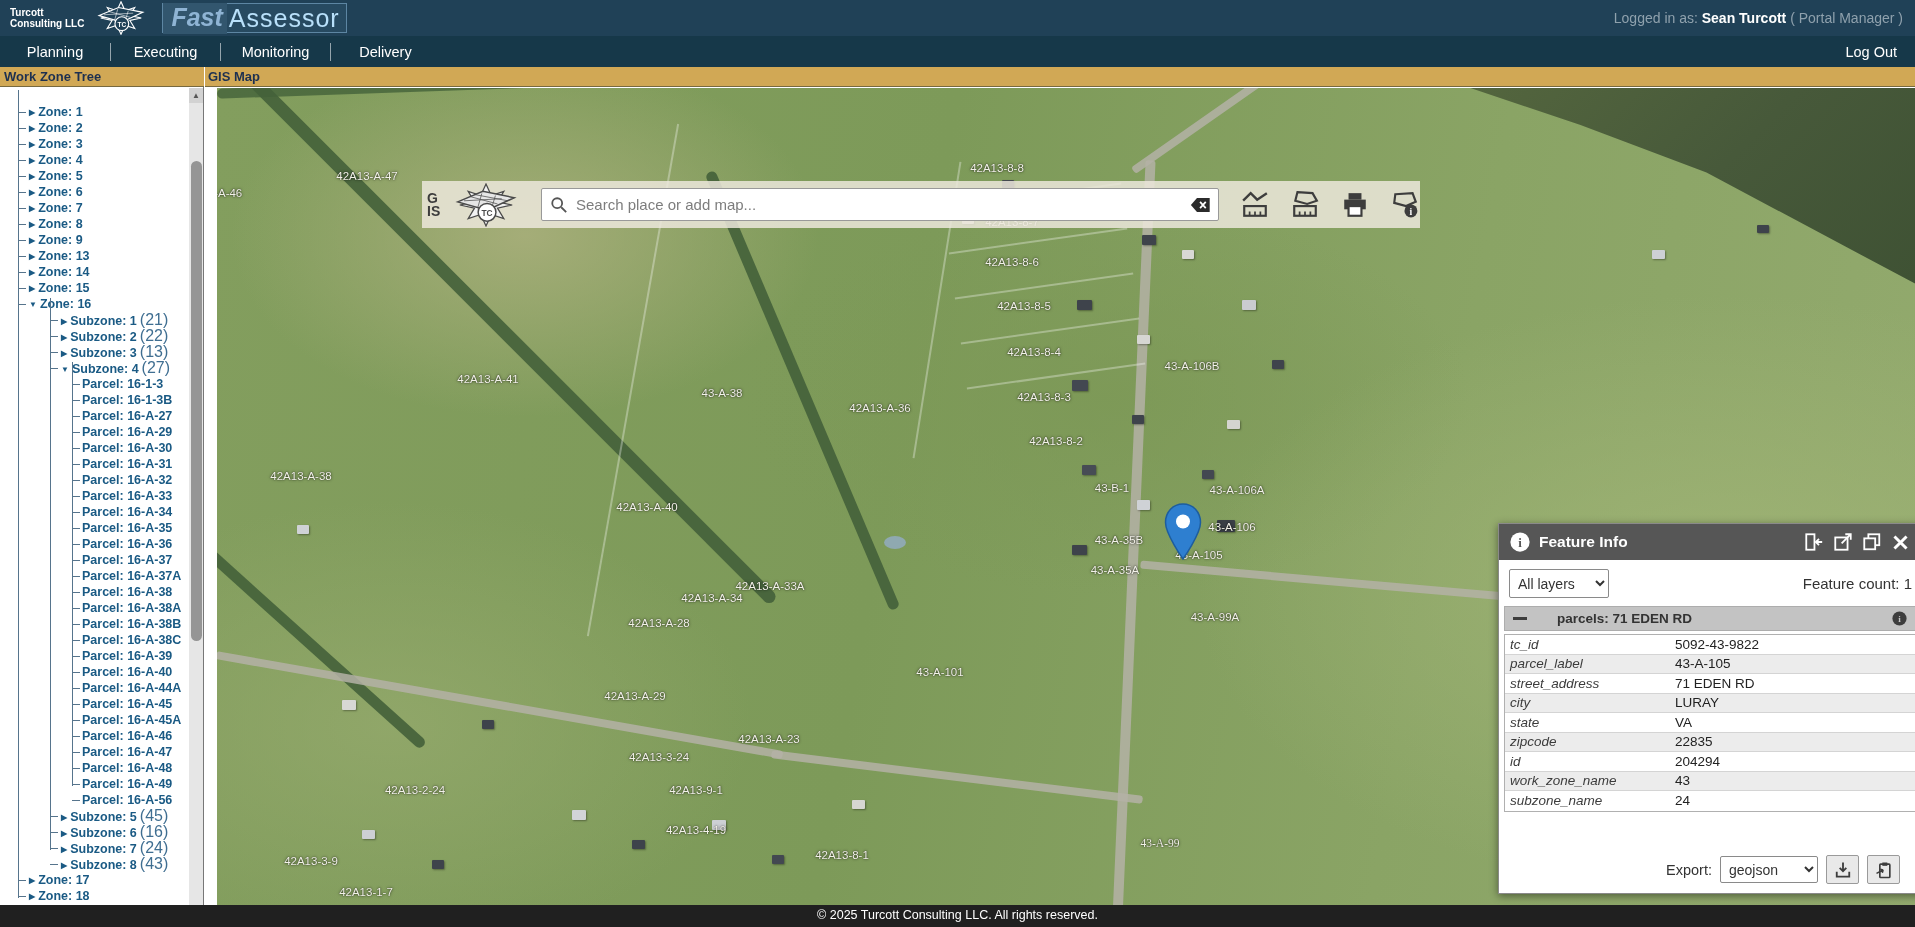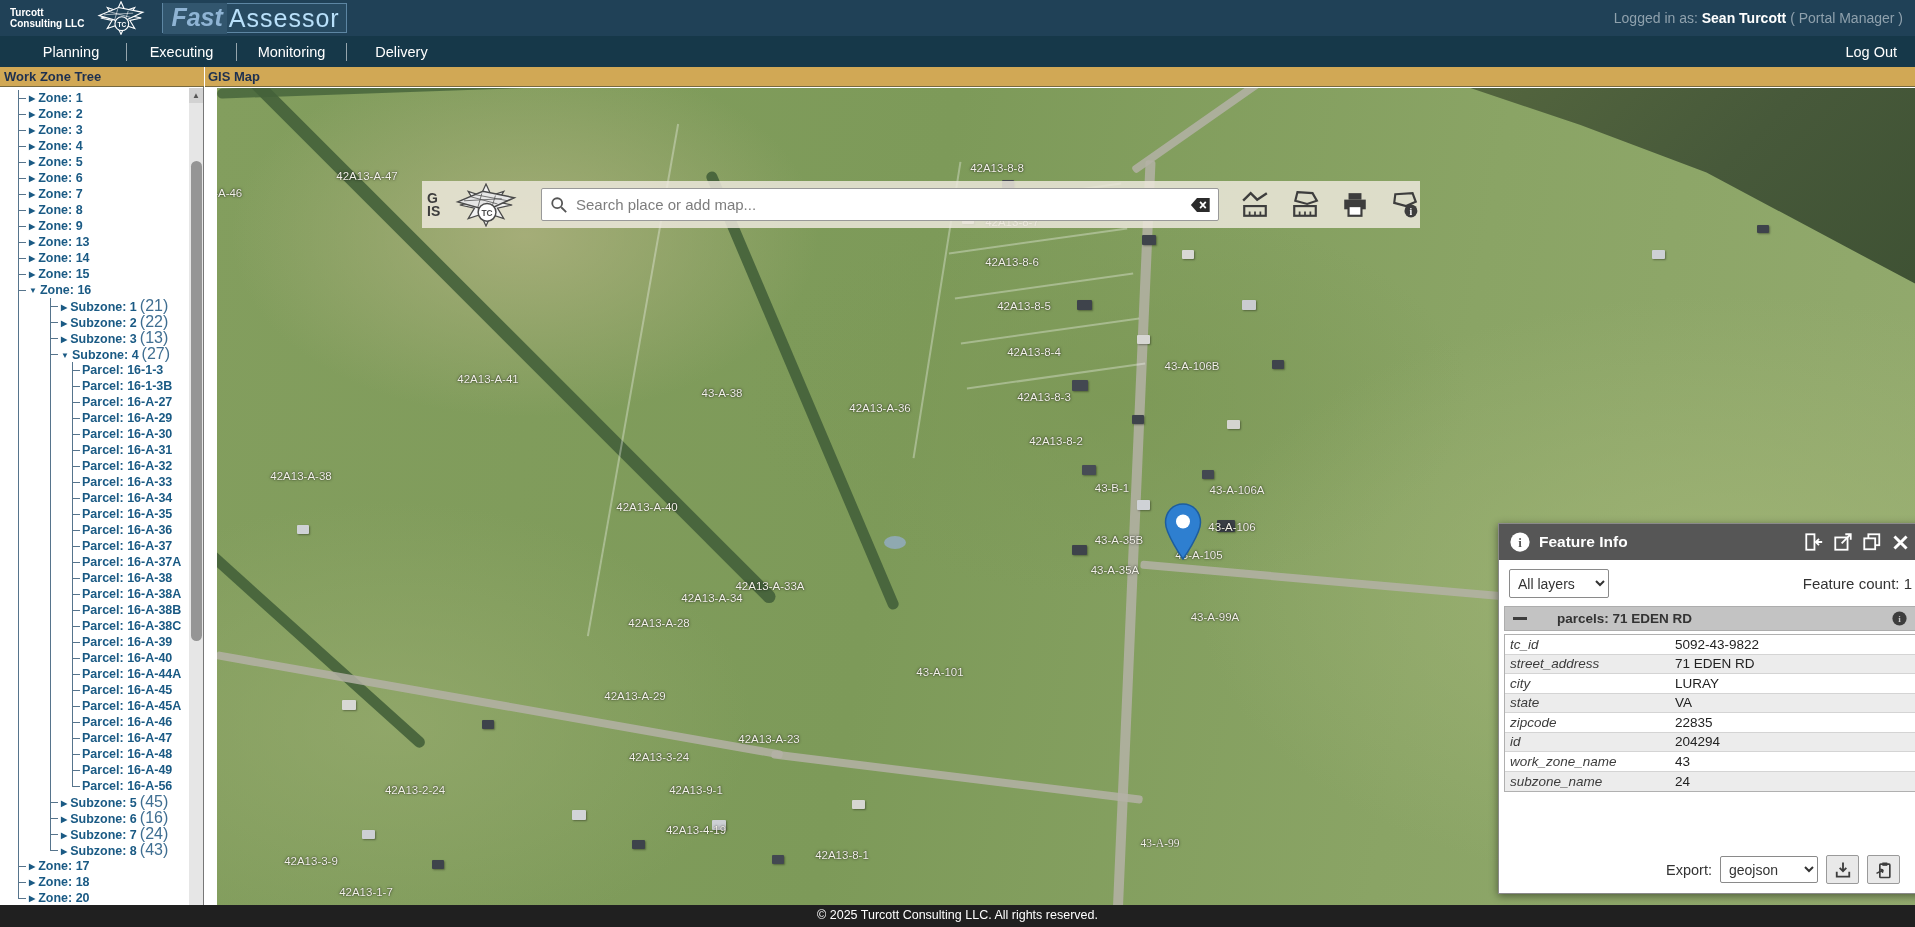--- a/index.html
+++ b/index.html
@@ -11,32 +11,32 @@
   .company { color:#fff; font-size:10px; font-weight:bold; line-height:11px; margin-left:10px; }
   .star-logo { margin-left:4px; }
   .fa-logo { margin-left:8px; border:1px solid #5d86a3; background:#274a61; height:30px; display:flex; align-items:center; padding:0 6px 0 0; }
   .fa-logo .fast { font-style:italic; font-weight:bold; font-size:25px; color:#8fb4d4; background:#32566e; padding:0 4px 2px 8px; }
   .fa-logo .assessor { font-size:25px; color:#b9e0fa; padding-left:2px; letter-spacing:1px; }
   .login { margin-left:auto; margin-right:12px; font-size:14px; color:#8fa1ad; }
   .login .user { color:#fff; font-weight:bold; }
 
   
   #navbar { position:absolute; left:0; top:36px; width:100%; height:31px; background:#163849; display:flex; align-items:center; color:#fff; }
-  #nav-items { display:flex; height:100%; align-items:center;padding-left:16px; }
+  #nav-items { display:flex; height:100%; align-items:center; }
   .nav-item { width:110px; text-align:center; font-size:14.5px; cursor:pointer; }
   .nav-item + .nav-item { border-left:1px solid rgba(255,255,255,.55); height:18px; line-height:18px; }
   #logout { margin-left:auto; margin-right:18px; font-size:14.5px; cursor:pointer; }
 
   
   .panel-title { position:absolute; top:0; height:20px; background:#d1a855; border-bottom:1px solid #77693f; color:#1d3050; font-size:13px; font-weight:bold; line-height:19px; padding-left:4px; }
 
   
   #sidebar { position:absolute; left:0; top:67px; width:204px; height:838px; background:#fff; border-right:1px solid #777; }
   #sidebar .panel-title { left:0; width:204px; }
-  #tree { position:absolute; left:0; top:21px; right:14px; bottom:0; overflow:hidden; padding-top:2px; }
+  #tree { position:absolute; left:0; top:21px; right:14px; bottom:0; overflow:hidden; padding-top:16px; }
   .trow { position:relative; height:16px; line-height:16px; white-space:nowrap; color:#1a5a84; font-size:12.5px; font-weight:bold; cursor:pointer; }
   .trow::before { content:""; position:absolute; top:8px; width:8px; height:1px; background:#56748c; }
   .trow.lv1 { padding-left:29px; } .trow.lv1::before { left:18px; }
   .trow.lv2 { padding-left:61px; } .trow.lv2::before { left:50px; }
   .trow.lv3 { padding-left:82px; } .trow.lv3::before { left:72px; }
   .trow .arr { font-size:8px; margin-right:3px; vertical-align:1px; }
   .trow .cnt { font-weight:normal; color:#3f6e91; font-size:16px; margin-left:3px; }
   .tline { position:absolute; width:1px; background:#56748c; }
   #scrollbar { position:absolute; right:0; top:21px; width:14px; bottom:0; background:#e6e6e6; }
   .sb-up { height:15px; background:#d2d2d2; color:#555; font-size:8px; text-align:center; line-height:15px; cursor:pointer; }
@@ -419,20 +419,24 @@
                 <text x="12" y="17" text-anchor="middle" font-size="13" font-weight="bold" fill="#c3c3c3" font-family="Liberation Serif, serif">i</text>
               </svg>
           </span>
         </div>
         <div id="attr-table">
             <div class="arow">
               <span class="akey">tc_id</span>
               <span class="aval">5092-43-9822</span>
             </div>
             <div class="arow">
+              <span class="akey">parcel_label</span>
+              <span class="aval">43-A-105</span>
+            </div>
+            <div class="arow">
               <span class="akey">street_address</span>
               <span class="aval">71 EDEN RD</span>
             </div>
             <div class="arow">
               <span class="akey">city</span>
               <span class="aval">LURAY</span>
             </div>
             <div class="arow">
               <span class="akey">state</span>
               <span class="aval">VA</span>

